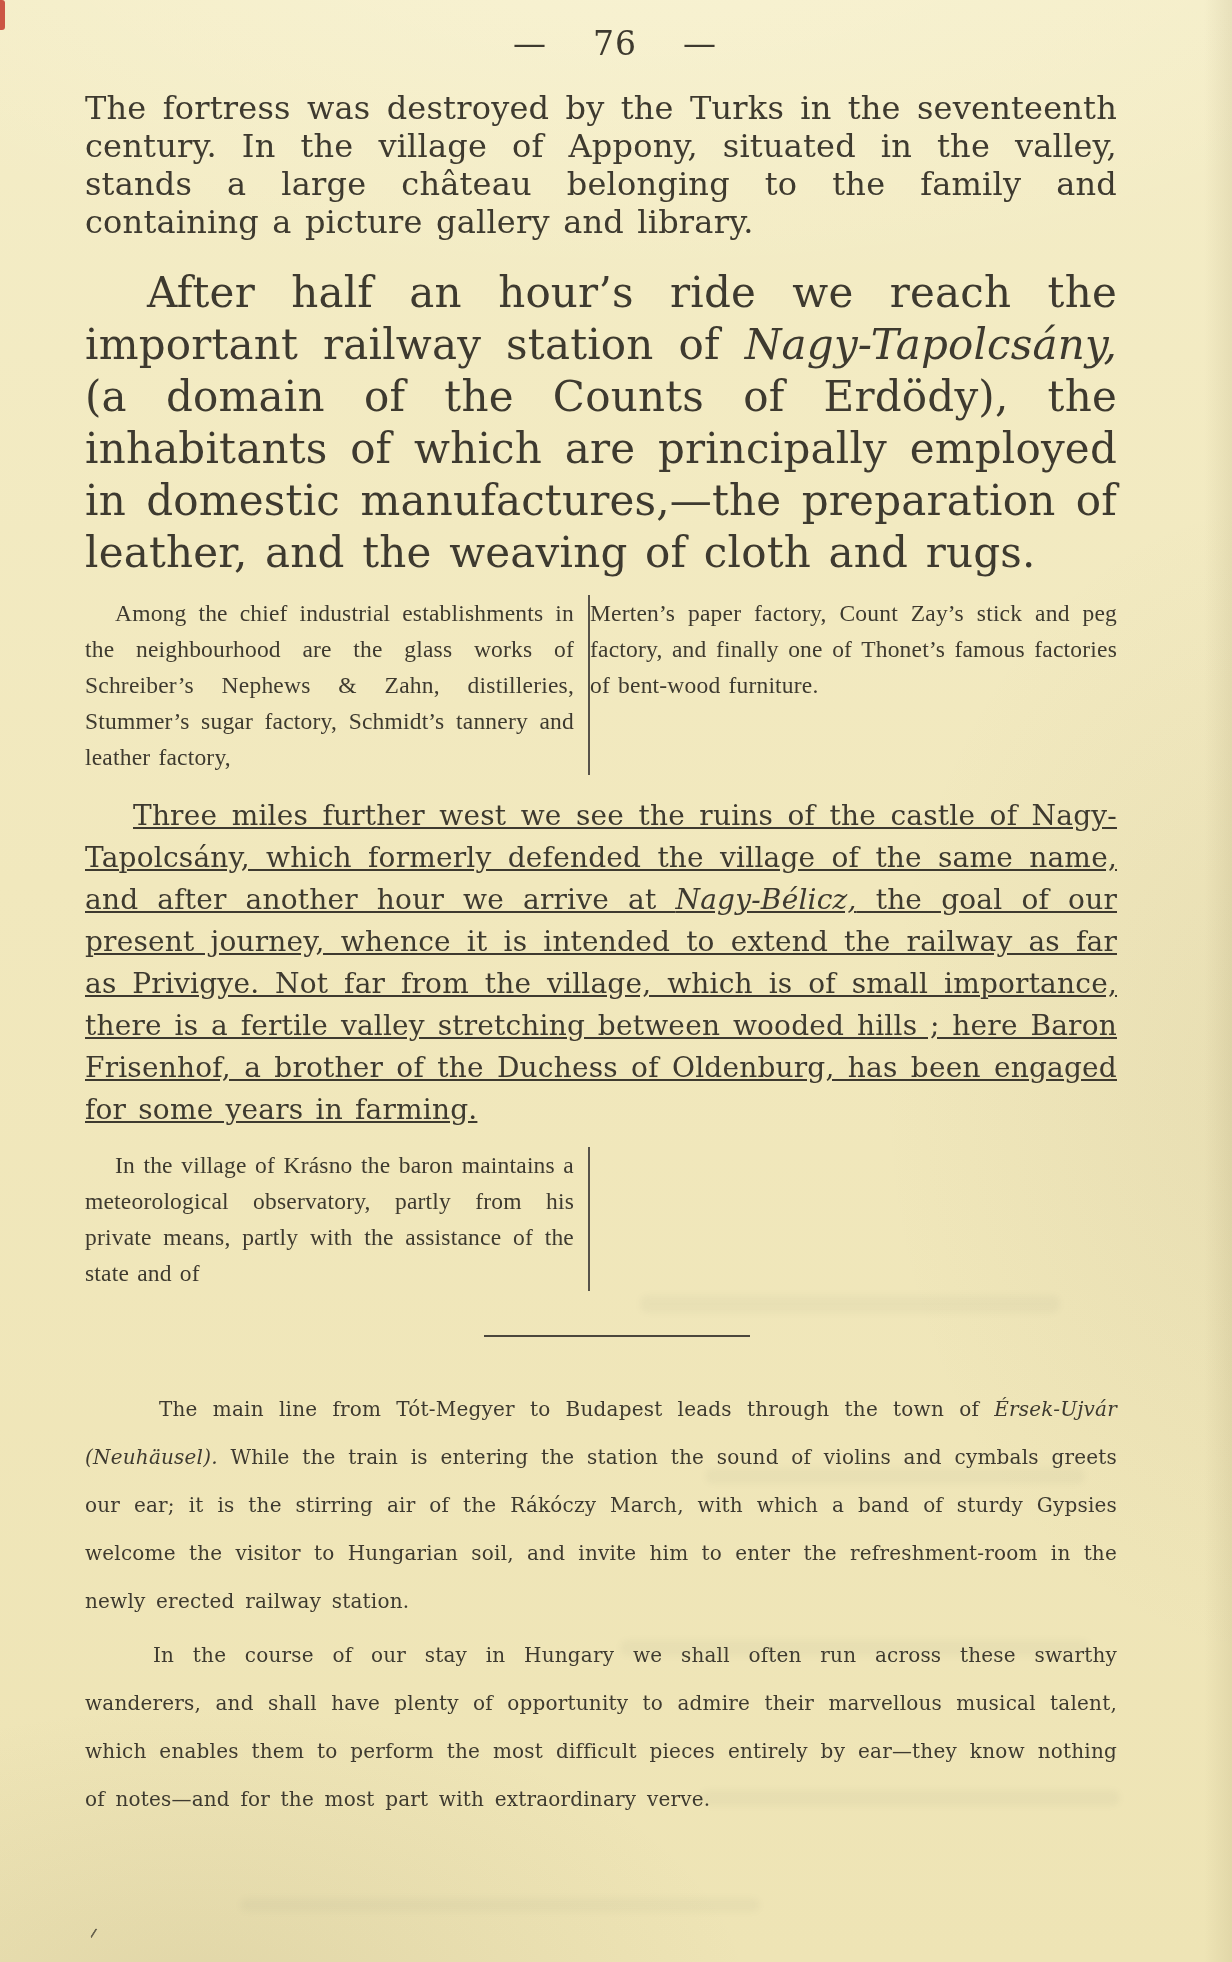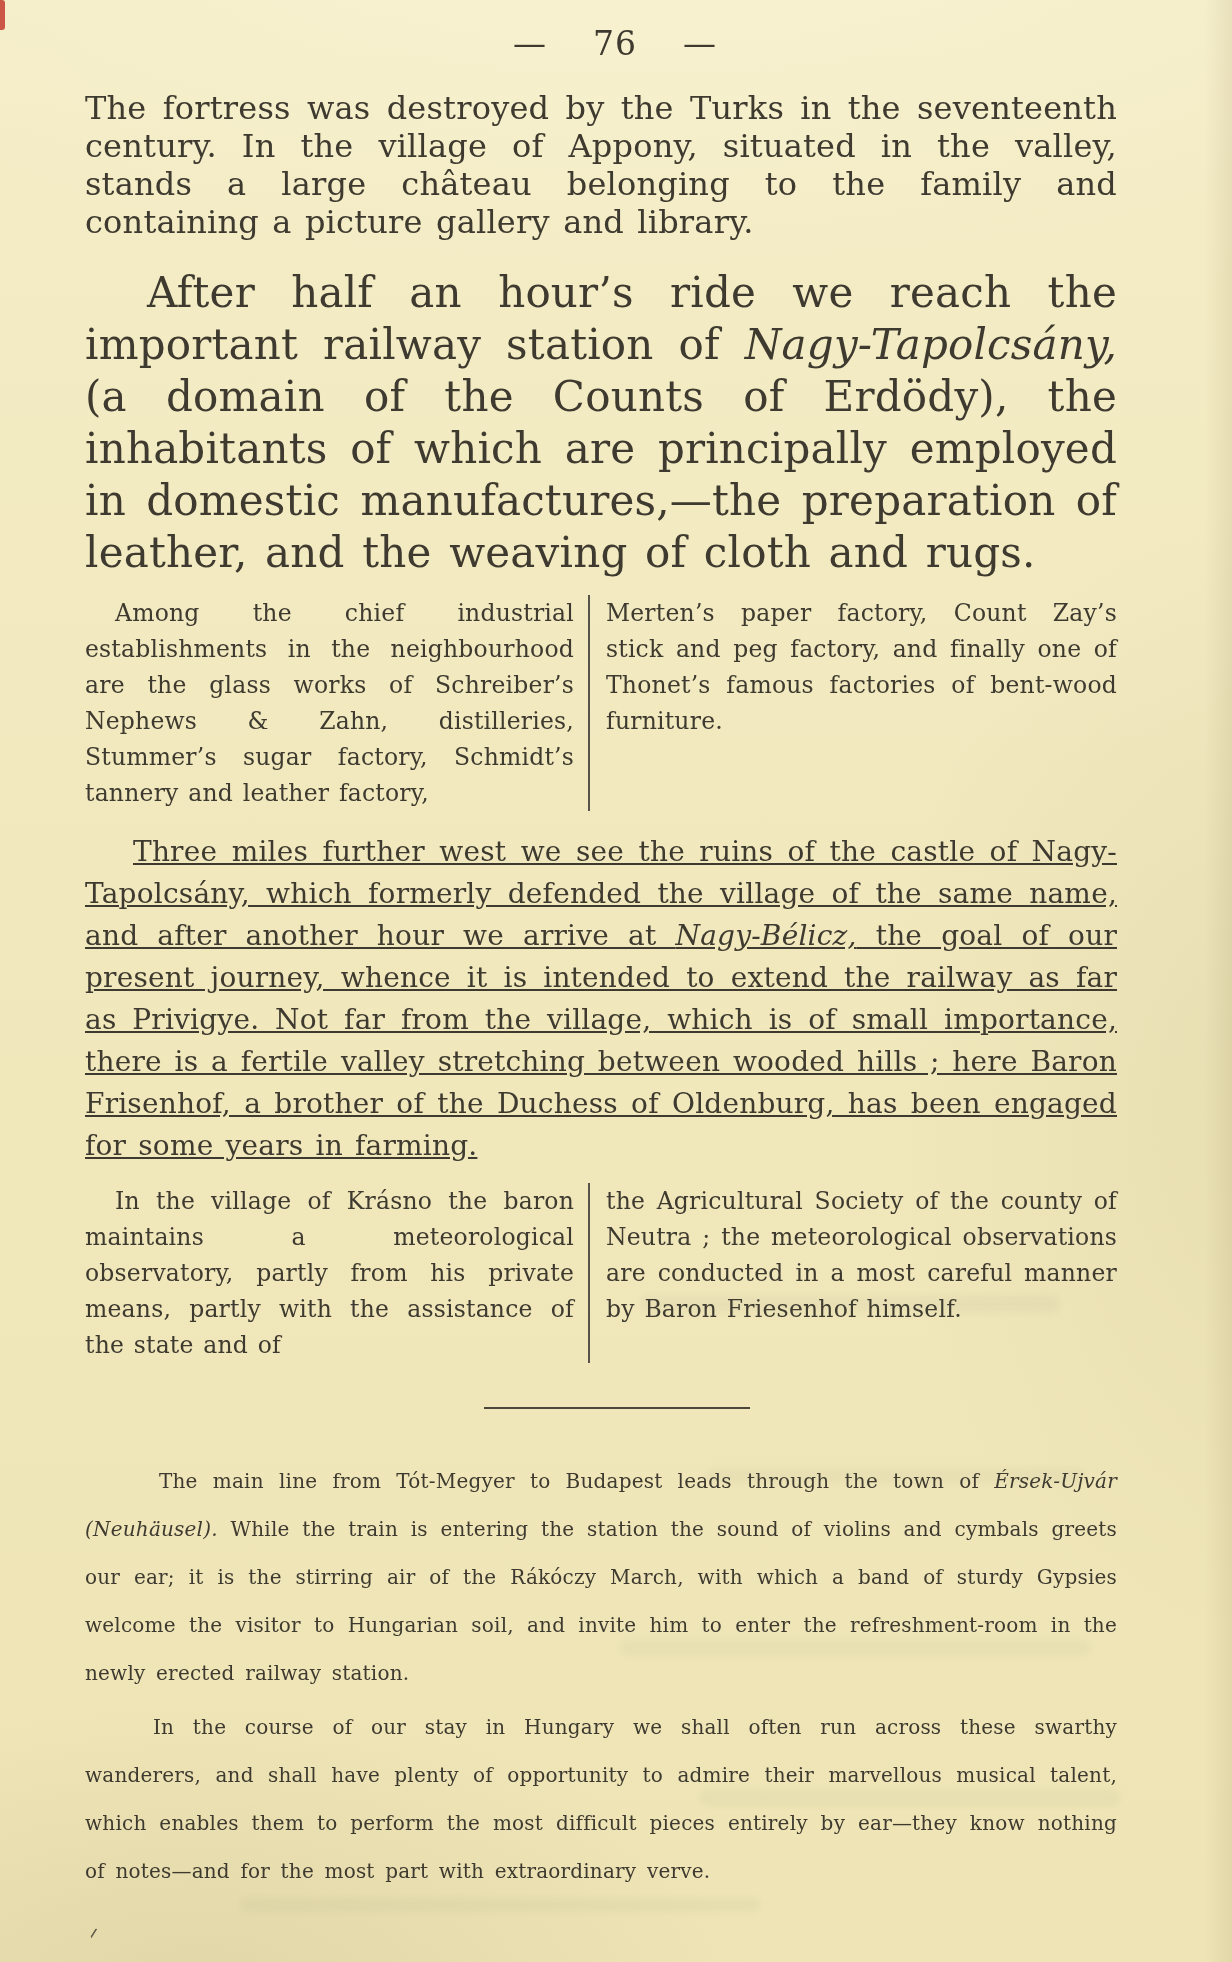--- a/index.html
+++ b/index.html
@@ -83,24 +83,25 @@
   .two-col {
     display: flex;
     margin-top: 16px;
     align-items: stretch;
   }
   .two-col .col {
     font-size: 23.5px;
     line-height: 36px;
     word-spacing: 2px;
     margin-top: 0;
+    font-family: Liberation Serif, serif;
   }
   .col-left  { width: 503px; padding-right: 14px; text-indent: 30px; box-sizing: border-box; }
   .col-rule  { width: 2px; background: #57534a; }
-  .col-right { flex: 1; padding-left: 16px; }
+  .col-right { flex: 1; }
 
   .section-divider {
     border: none;
     border-top: 2px solid #4b473c;
     width: 266px;
     margin: 44px auto 0;
     transform: translateX(16px);
   }
 </style>
 </head>
@@ -127,21 +128,20 @@
       <p class="col col-left">Among the chief industrial establishments in the neighbourhood are the glass works of Schreiber’s Nephews &amp; Zahn, distilleries, Stummer’s sugar factory, Schmidt’s tannery and leather factory,</p>
       <div class="col-rule"></div>
       <p class="col col-right">Merten’s paper factory, Count Zay’s stick and peg factory, and finally one of Thonet’s famous factories of bent-wood furniture.</p>
     </section>
 
     <p class="p-med2"><span>Three miles further west we see the ruins of the castle of Nagy-Tapolcsány, which formerly defended the village of the same name, and after another hour we arrive at </span><span class="place">Nagy-Bélicz,</span><span> the goal of our present journey, whence it is intended to extend the railway as far as Privigye. Not far from the village, which is of small importance, there is a fertile valley stretching between wooded hills ; here Baron Frisenhof, a brother of the Duchess of Oldenburg, has been engaged for some years in farming.</span></p>
 
     <section class="two-col">
       <p class="col col-left">In the village of Krásno the baron maintains a meteorological observatory, partly from his private means, partly with the assistance of the state and of</p>
       <div class="col-rule"></div>
-      <p class="col col-right">the Agricultural Society of the county of Neutra ; the meteorological observations are conducted in a most careful manner by Baron Friesenhof himself.</p>
     </section>
 
     <hr class="section-divider">
 
     <p class="p-lg2"><span>The main line from Tót-Megyer to Budapest leads through the town of </span><span class="place">Érsek-Ujvár (Neuhäusel).</span><span> While the train is entering the station the sound of violins and cymbals greets our ear; it is the stirring air of the Rákóczy March, with which a band of sturdy Gypsies welcome the visitor to Hungarian soil, and invite him to enter the refreshment-room in the newly erected railway station.</span></p>
 
     <p class="p-lg2">In the course of our stay in Hungary we shall often run across these swarthy wanderers, and shall have plenty of opportunity to admire their marvellous musical talent, which enables them to perform the most difficult pieces entirely by ear—they know nothing of notes—and for the most part with extraordinary verve.</p>
 
   </div>
 

